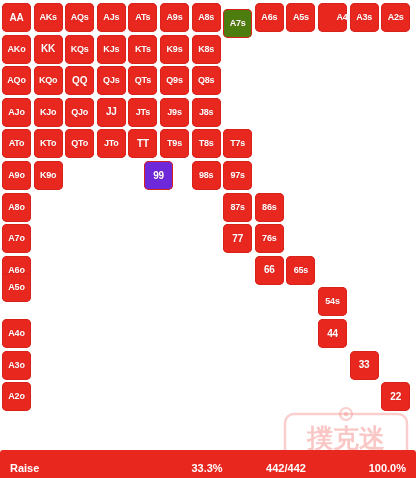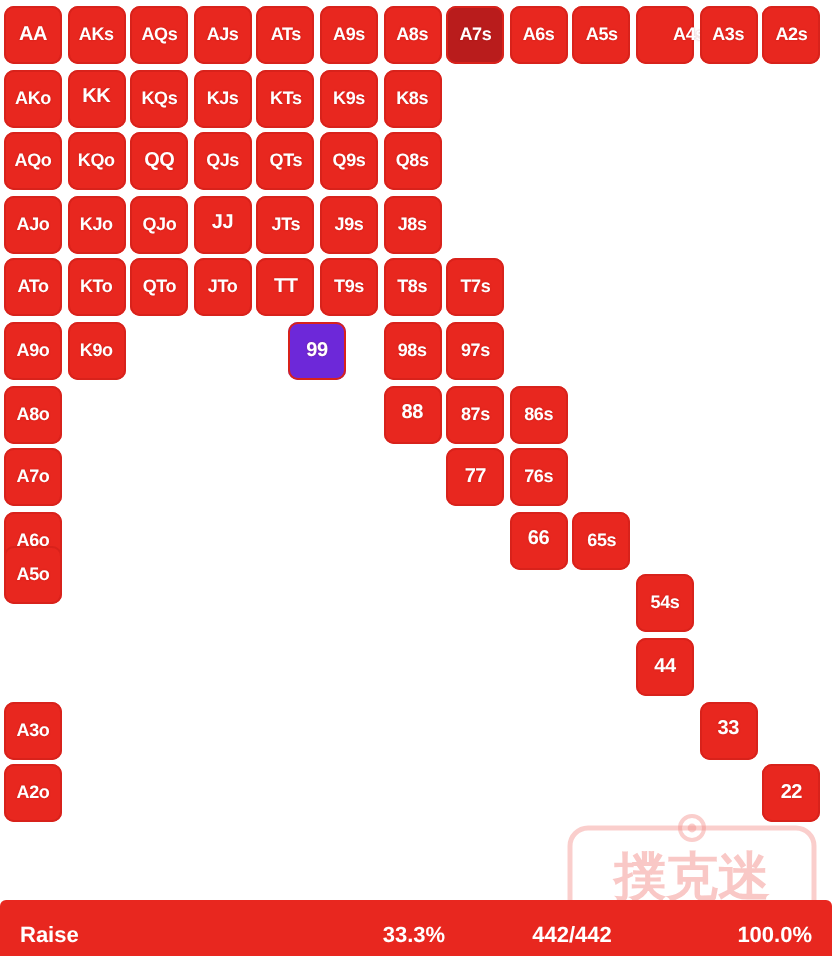--- a/index.html
+++ b/index.html
@@ -83,21 +83,21 @@
     </div>
     <div class="cell" style="left: 128.4px; top: 3px; background: rgb(232, 39, 31);">
       <span class="cell-label wide">ATs</span>
     </div>
     <div class="cell" style="left: 160px; top: 3px; background: rgb(232, 39, 31);">
       <span class="cell-label wide">A9s</span>
     </div>
     <div class="cell" style="left: 191.6px; top: 3px; background: rgb(232, 39, 31);">
       <span class="cell-label wide">A8s</span>
     </div>
-    <div class="cell" style="left: 223.2px; top: 3px; background: #b91c1c;">
+    <div class="cell" style="left: 223.2px; top: 9px; background: #4d7c0f;">
       <span class="cell-label wide">A7s</span>
     </div>
     <div class="cell" style="left: 254.8px; top: 3px; background: rgb(232, 39, 31);">
       <span class="cell-label wide">A6s</span>
     </div>
     <div class="cell" style="left: 286.4px; top: 3px; background: rgb(232, 39, 31);">
       <span class="cell-label wide">A5s</span>
     </div>
     <div class="cell" style="left: 318px; top: 3px; background: rgb(232, 39, 31); padding-left: 24px;">
       <span class="cell-label wide">A4s</span>
@@ -206,23 +206,20 @@
     </div>
     <div class="cell" style="left: 191.6px; top: 161px; background: rgb(232, 39, 31);">
       <span class="cell-label wide">98s</span>
     </div>
     <div class="cell" style="left: 223.2px; top: 161px; background: rgb(232, 39, 31);">
       <span class="cell-label wide">97s</span>
     </div>
     <div class="cell" style="left: 2px; top: 192.6px; background: rgb(232, 39, 31);">
       <span class="cell-label wide">A8o</span>
     </div>
-    <div class="cell" style="left: 191.6px; top: 192.6px; background: rgb(232, 39, 31);">
-      <span class="cell-label">88</span>
-    </div>
     <div class="cell" style="left: 223.2px; top: 192.6px; background: rgb(232, 39, 31);">
       <span class="cell-label wide">87s</span>
     </div>
     <div class="cell" style="left: 254.8px; top: 192.6px; background: rgb(232, 39, 31);">
       <span class="cell-label wide">86s</span>
     </div>
     <div class="cell" style="left: 2px; top: 224.2px; background: rgb(232, 39, 31);">
       <span class="cell-label wide">A7o</span>
     </div>
     <div class="cell" style="left: 223.2px; top: 224.2px; background: rgb(232, 39, 31);">
@@ -238,20 +235,23 @@
       <span class="cell-label">66</span>
     </div>
     <div class="cell" style="left: 286.4px; top: 255.8px; background: rgb(232, 39, 31);">
       <span class="cell-label wide">65s</span>
     </div>
     <div class="cell" style="left: 2px; top: 273px; background: rgb(232, 39, 31);">
       <span class="cell-label wide">A5o</span>
     </div>
     <div class="cell" style="left: 318px; top: 287.4px; background: rgb(232, 39, 31);">
       <span class="cell-label wide">54s</span>
+    </div>
+    <div class="cell" style="left: 2px; top: 319px; background: rgb(232, 39, 31);">
+      <span class="cell-label wide">A4o</span>
     </div>
     <div class="cell" style="left: 318px; top: 319px; background: rgb(232, 39, 31);">
       <span class="cell-label">44</span>
     </div>
     <div class="cell" style="left: 2px; top: 350.6px; background: rgb(232, 39, 31);">
       <span class="cell-label wide">A3o</span>
     </div>
     <div class="cell" style="left: 349.6px; top: 350.6px; background: rgb(232, 39, 31);">
       <span class="cell-label">33</span>
     </div>

